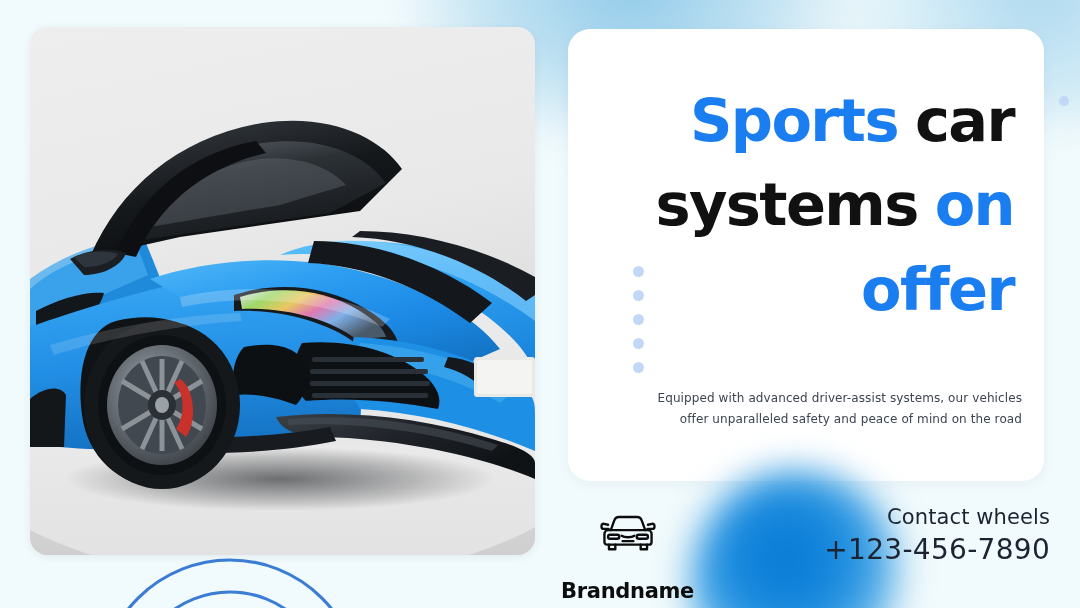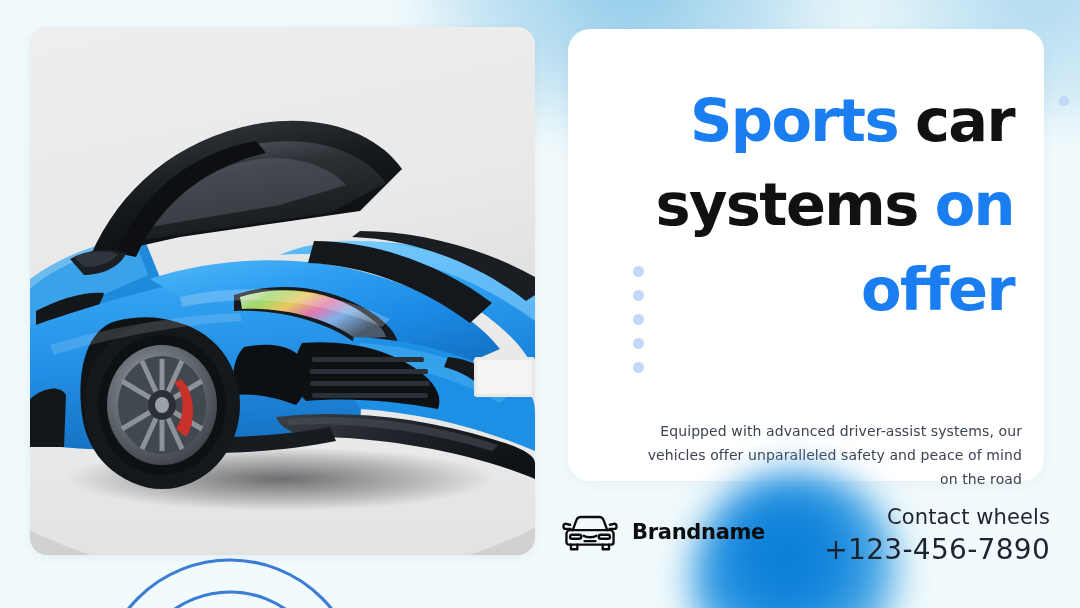--- a/index.html
+++ b/index.html
@@ -102,36 +102,37 @@
   }
   .dot-column i {
     display:block;
     width:11px; height:11px;
     border-radius:50%;
     background:#c3d8f7;
   }
 
   .subtext {
     position:absolute;
-    left:58px; right:22px; top:390px;
+    left:58px; right:22px; top:359px;
     text-align:right;
     font-family:"DejaVu Sans", sans-serif;
-    font-size:14px;
+    font-size:12px;
     line-height:1.72;
     color:#3c4450;
     letter-spacing:.1px;
   }
 
   
   .brand {
     position:absolute;
     left:561px; top:510px;
     display:flex;
     align-items:center;
-    gap:13px;
+    gap:25px;
+    flex-direction:column;
   }
   .brand-icon { width:58px; height:44px; display:block; }
   .brand-name {
     font-family:"DejaVu Sans", sans-serif;
     font-weight:700;
     font-size:21px;
     letter-spacing:-.3px;
     color:#0d0d0d;
   }
 

